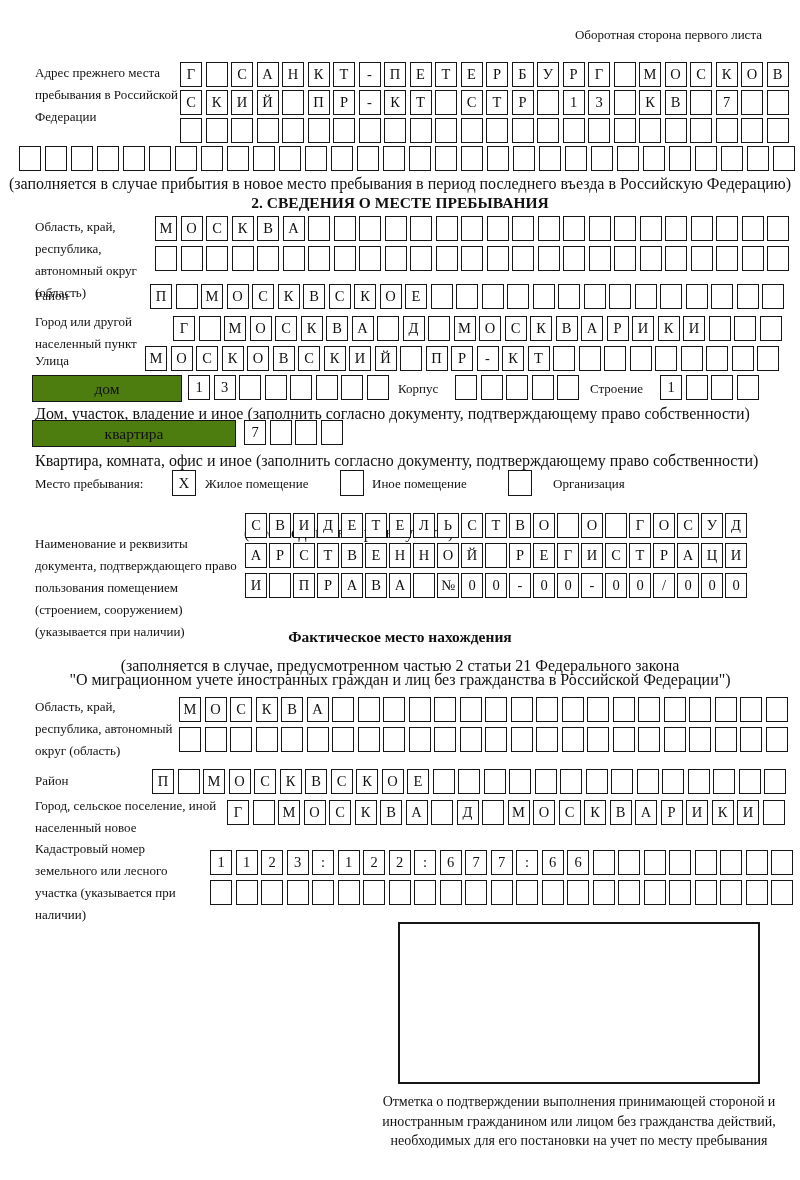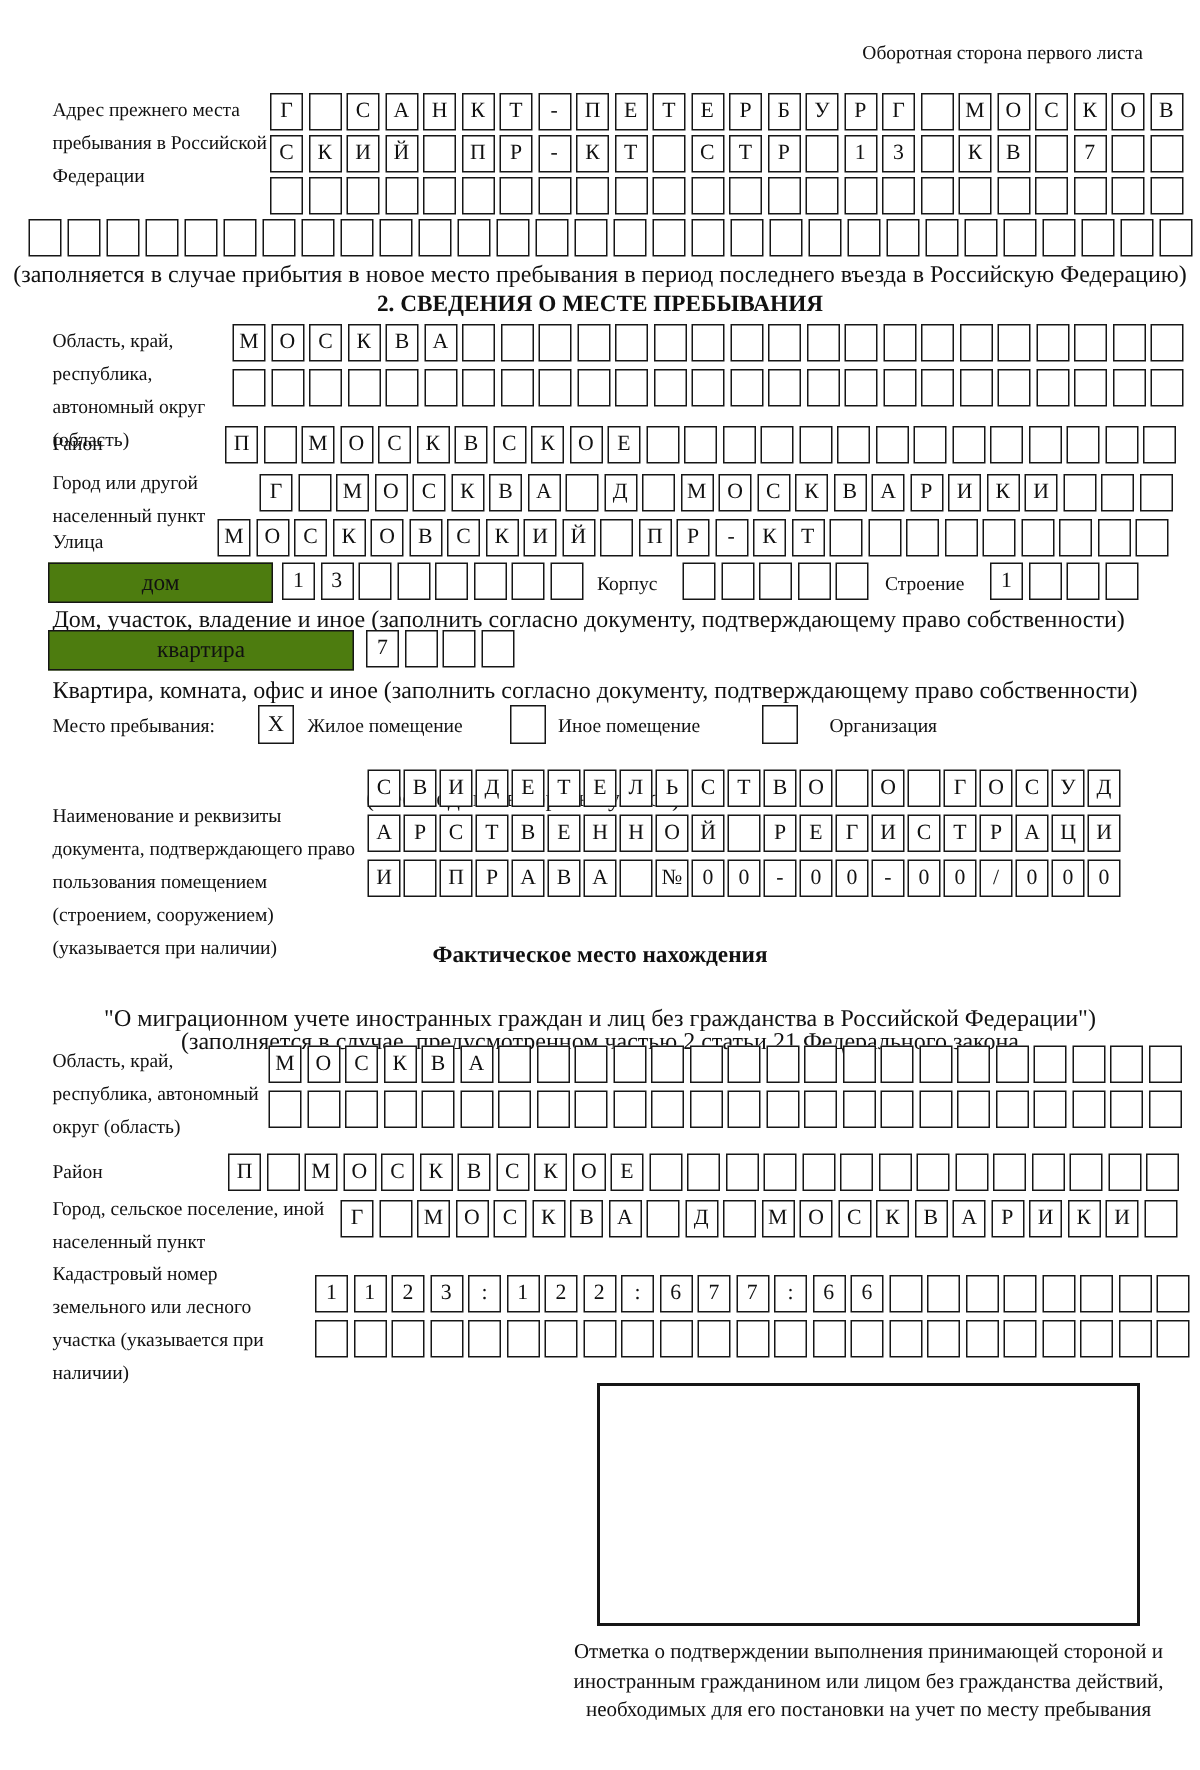--- a/index.html
+++ b/index.html
@@ -396,21 +396,21 @@
       <span class="cell">-</span>
       <span class="cell">0</span>
       <span class="cell">0</span>
       <span class="cell">/</span>
       <span class="cell">0</span>
       <span class="cell">0</span>
       <span class="cell">0</span>
     </div>
 
   <div class="abs title center" style="left:0;top:628px;width:800px;">Фактическое место нахождения</div>
-  <div class="abs small center" style="left:0;top:686px;width:800px;">(заполняется в случае, предусмотренном частью 2 статьи 21 Федерального закона</div>
+  <div class="abs small center" style="left:0;top:657px;width:800px;">(заполняется в случае, предусмотренном частью 2 статьи 21 Федерального закона</div>
   <div class="abs small center" style="left:0;top:671px;width:800px;">"О миграционном учете иностранных граждан и лиц без гражданства в Российской Федерации")</div>
 
   <div class="abs label" style="left:35px;top:696px;width:150px;">Область, край, республика, автономный округ (область)</div>
   <div class="abs boxrow" style="left:179px;top:697px;">
       <span class="cell">М</span>
       <span class="cell">О</span>
       <span class="cell">С</span>
       <span class="cell">К</span>
       <span class="cell">В</span>
       <span class="cell">А</span>
@@ -482,21 +482,21 @@
       <span class="cell"></span>
       <span class="cell"></span>
       <span class="cell"></span>
       <span class="cell"></span>
       <span class="cell"></span>
       <span class="cell"></span>
       <span class="cell"></span>
       <span class="cell"></span>
     </div>
 
-  <div class="abs label" style="left:35px;top:795px;width:200px;">Город, сельское поселение, иной населенный пункт</div>
+  <div class="abs label" style="left:35px;top:795px;width:200px;">Город, сельское поселение, иной населенный новое</div>
   <div class="abs boxrow" style="left:227px;top:800px;">
       <span class="cell">Г</span>
       <span class="cell"></span>
       <span class="cell">М</span>
       <span class="cell">О</span>
       <span class="cell">С</span>
       <span class="cell">К</span>
       <span class="cell">В</span>
       <span class="cell">А</span>
       <span class="cell"></span>

